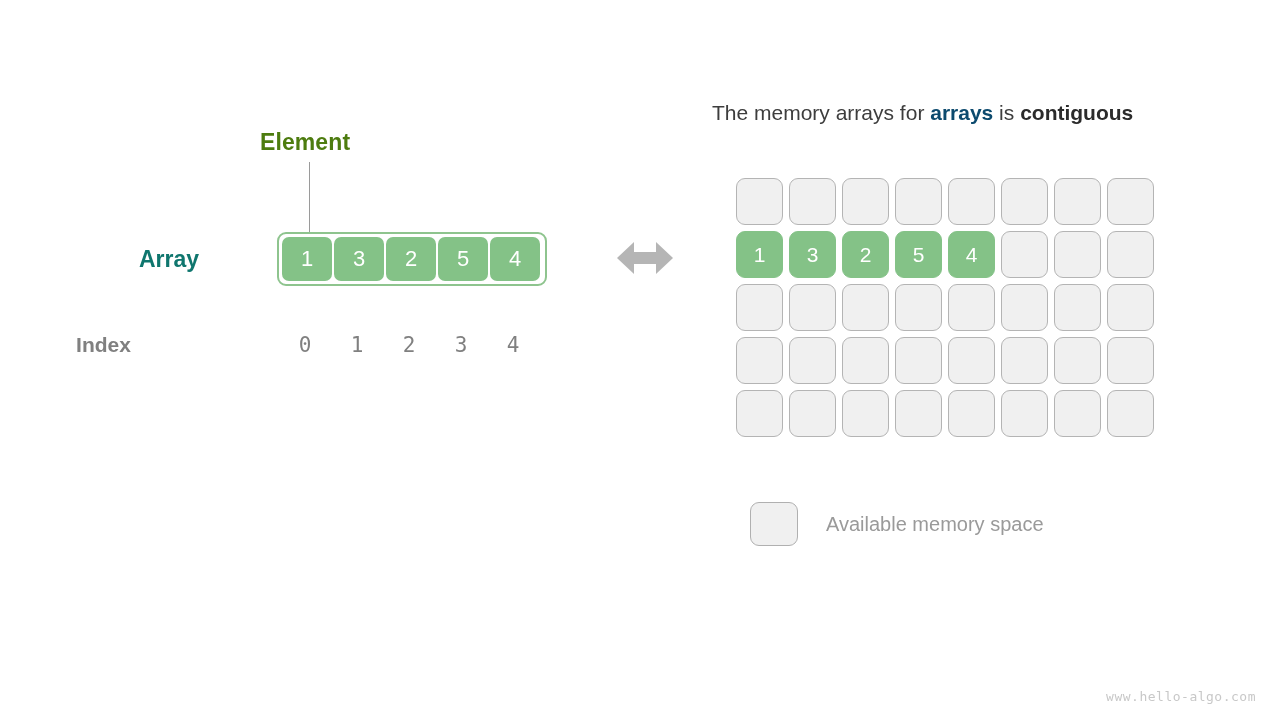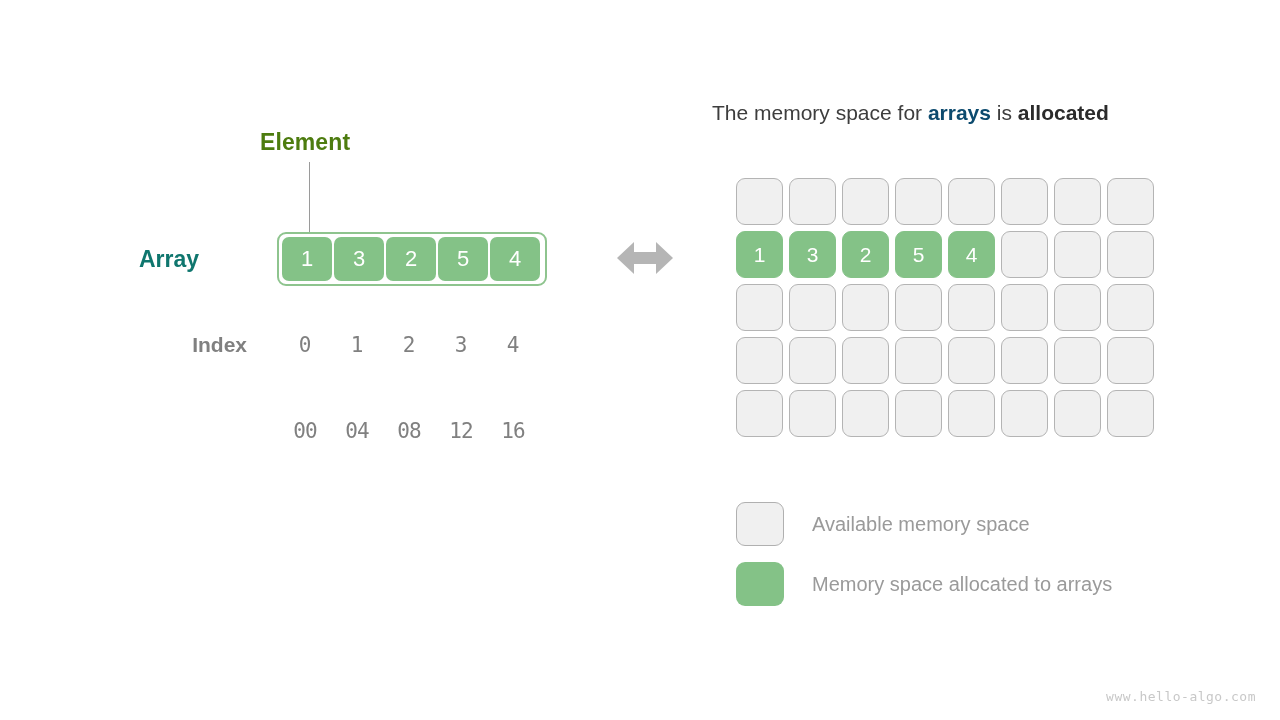--- a/index.html
+++ b/index.html
@@ -80,22 +80,21 @@
     justify-content: center;
     box-sizing: border-box;
   }
 
   .row-label {
     position: absolute;
     font-size: 21px;
     font-weight: bold;
     color: #808080;
     white-space: nowrap;
-    text-align: right;
-    padding-left: 40px;
+    text-align: center;
   }
   .row-label.index-label  { left: 0px; width: 207px; top: 333px; }
   .row-label.memory-label { left: 0px; width: 272px; top: 419px; }
 
   .value-row {
     position: absolute;
     left: 277px;
     width: 270px;
     display: flex;
     padding: 0 3px;
@@ -166,20 +165,21 @@
   
   .legend {
     position: absolute;
     left: 736px;
     top: 494px;
   }
   .legend-row {
     display: flex;
     align-items: center;
     height: 60px;
+    margin-left: 14px;
   }
   .legend-swatch {
     width: 48px;
     height: 44px;
     border-radius: 9px;
     box-sizing: border-box;
     flex: none;
   }
   .legend-swatch.empty {
     background: #f0f0f0;
@@ -226,34 +226,27 @@
 
   <div class="row-label index-label">Index</div>
   <div class="value-row index-row">
     <div class="cellv">0</div>
     <div class="cellv">1</div>
     <div class="cellv">2</div>
     <div class="cellv">3</div>
     <div class="cellv">4</div>
   </div>
 
-  <div class="value-row memory-row">
-    <div class="cellv">00</div>
-    <div class="cellv">04</div>
-    <div class="cellv">08</div>
-    <div class="cellv">12</div>
-    <div class="cellv">16</div>
-  </div>
 
   <svg class="double-arrow" viewBox="0 0 56 44">
     <polygon points="0,22 17,6 17,16 39,16 39,6 56,22 39,38 39,28 17,28 17,38" fill="#b5b5b5"></polygon>
   </svg>
 
   <div class="headline">
-    <span>The memory space for </span><span class="green">arrays</span><span> is </span><span class="bold">allocated</span>
+    <span>The memory arrays for </span><span class="green">arrays</span><span> is </span><span class="bold">contiguous</span>
   </div>
 
   <div class="mem-grid">
 
     <div class="mem-cell"></div>
     <div class="mem-cell"></div>
     <div class="mem-cell"></div>
     <div class="mem-cell"></div>
     <div class="mem-cell"></div>
     <div class="mem-cell"></div>
@@ -295,21 +288,17 @@
     <div class="mem-cell"></div>
     <div class="mem-cell"></div>
     <div class="mem-cell"></div>
   </div>
 
   <div class="legend">
     <div class="legend-row">
       <div class="legend-swatch empty"></div>
       <div class="legend-text">Available memory space</div>
     </div>
-    <div class="legend-row">
-      <div class="legend-swatch filled"></div>
-      <div class="legend-text">Memory space allocated to arrays</div>
-    </div>
   </div>
 
   <div class="watermark">www.hello-algo.com</div>
 
 </div>
 
 </body></html>

